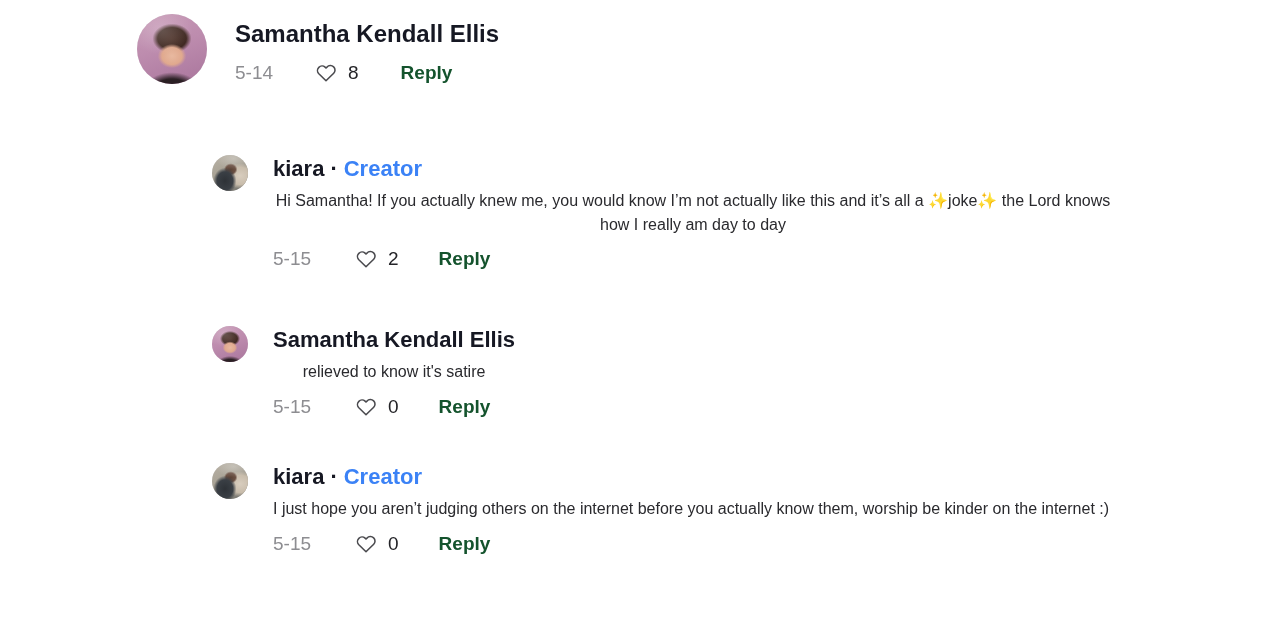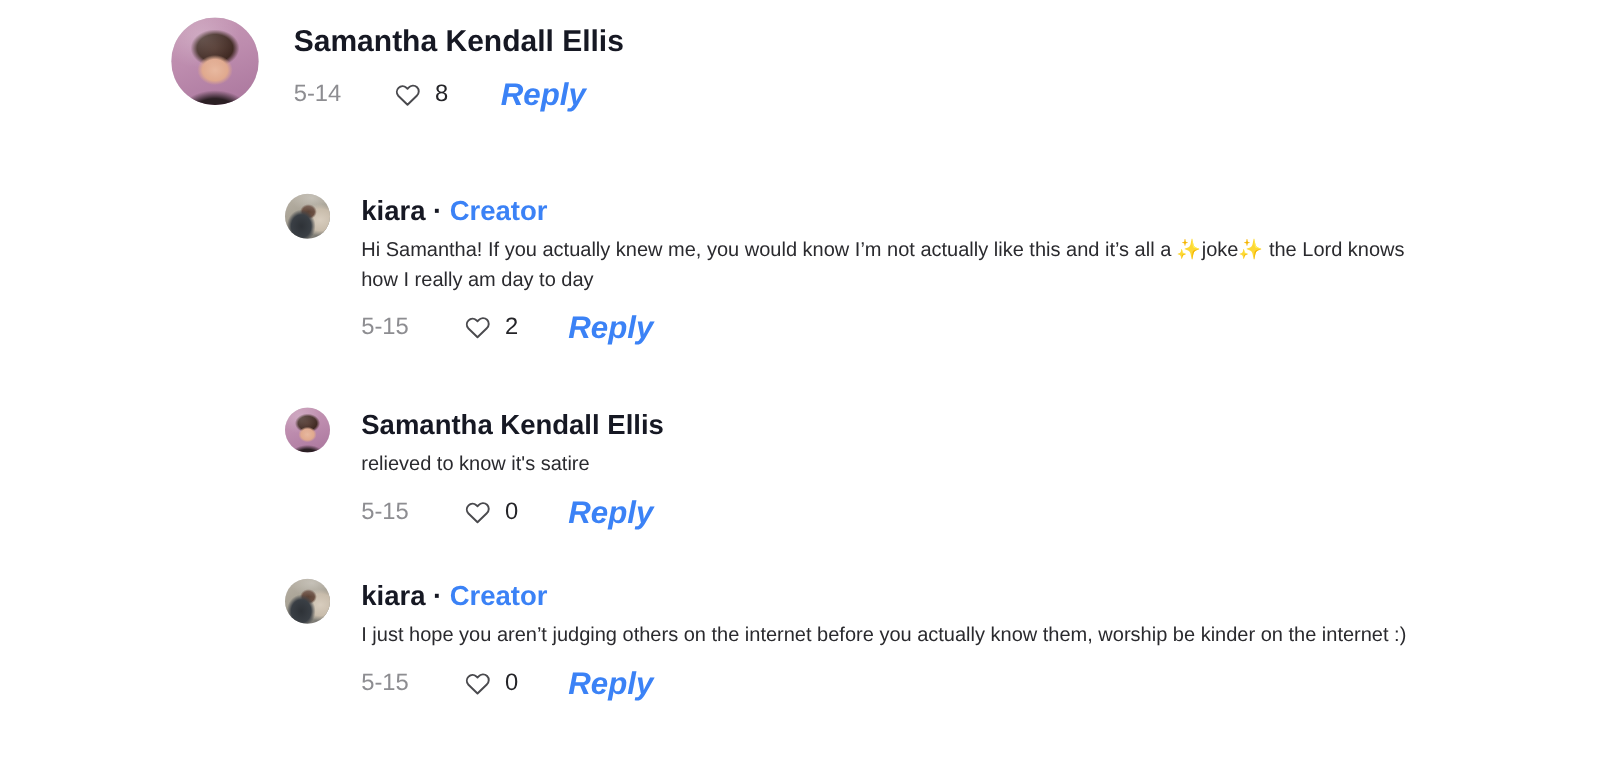--- a/index.html
+++ b/index.html
@@ -29,21 +29,22 @@
     align-items: flex-start;
     position: absolute;
   }
 
   .comment--root {
     left: 137px;
     top: 14px;
   }
 
   .comment--reply {
-    left: 228px;
+    left: 212px;
+    text-align: center;
   }
 
   .comment--reply-1 { top: 155px; }
   .comment--reply-2 { top: 326px; }
   .comment--reply-3 { top: 463px; }
 
   
   .avatar {
     border-radius: 50%;
     flex: 0 0 auto;
@@ -147,26 +148,25 @@
     height: 22px;
     display: block;
   }
   .like-count {
     font-size: 19px;
     color: #242428;
     margin-left: 11px;
   }
 
   .reply-btn {
-    font-size: 25px;
-    font-weight: bold;
-    color: #3b82f6;
+    font-size: 19px;
+    font-weight: bold;
+    color: #14532d;
     margin-left: 40px;
     cursor: pointer;
-    font-style: italic;
   }
   .comment--root .reply-btn { margin-left: 42px; }
 </style>
 </head>
 <body>
 
 <div class="comment-thread">
 
   <div class="comment comment--root">
     <div class="avatar avatar--lg avatar-samantha">

